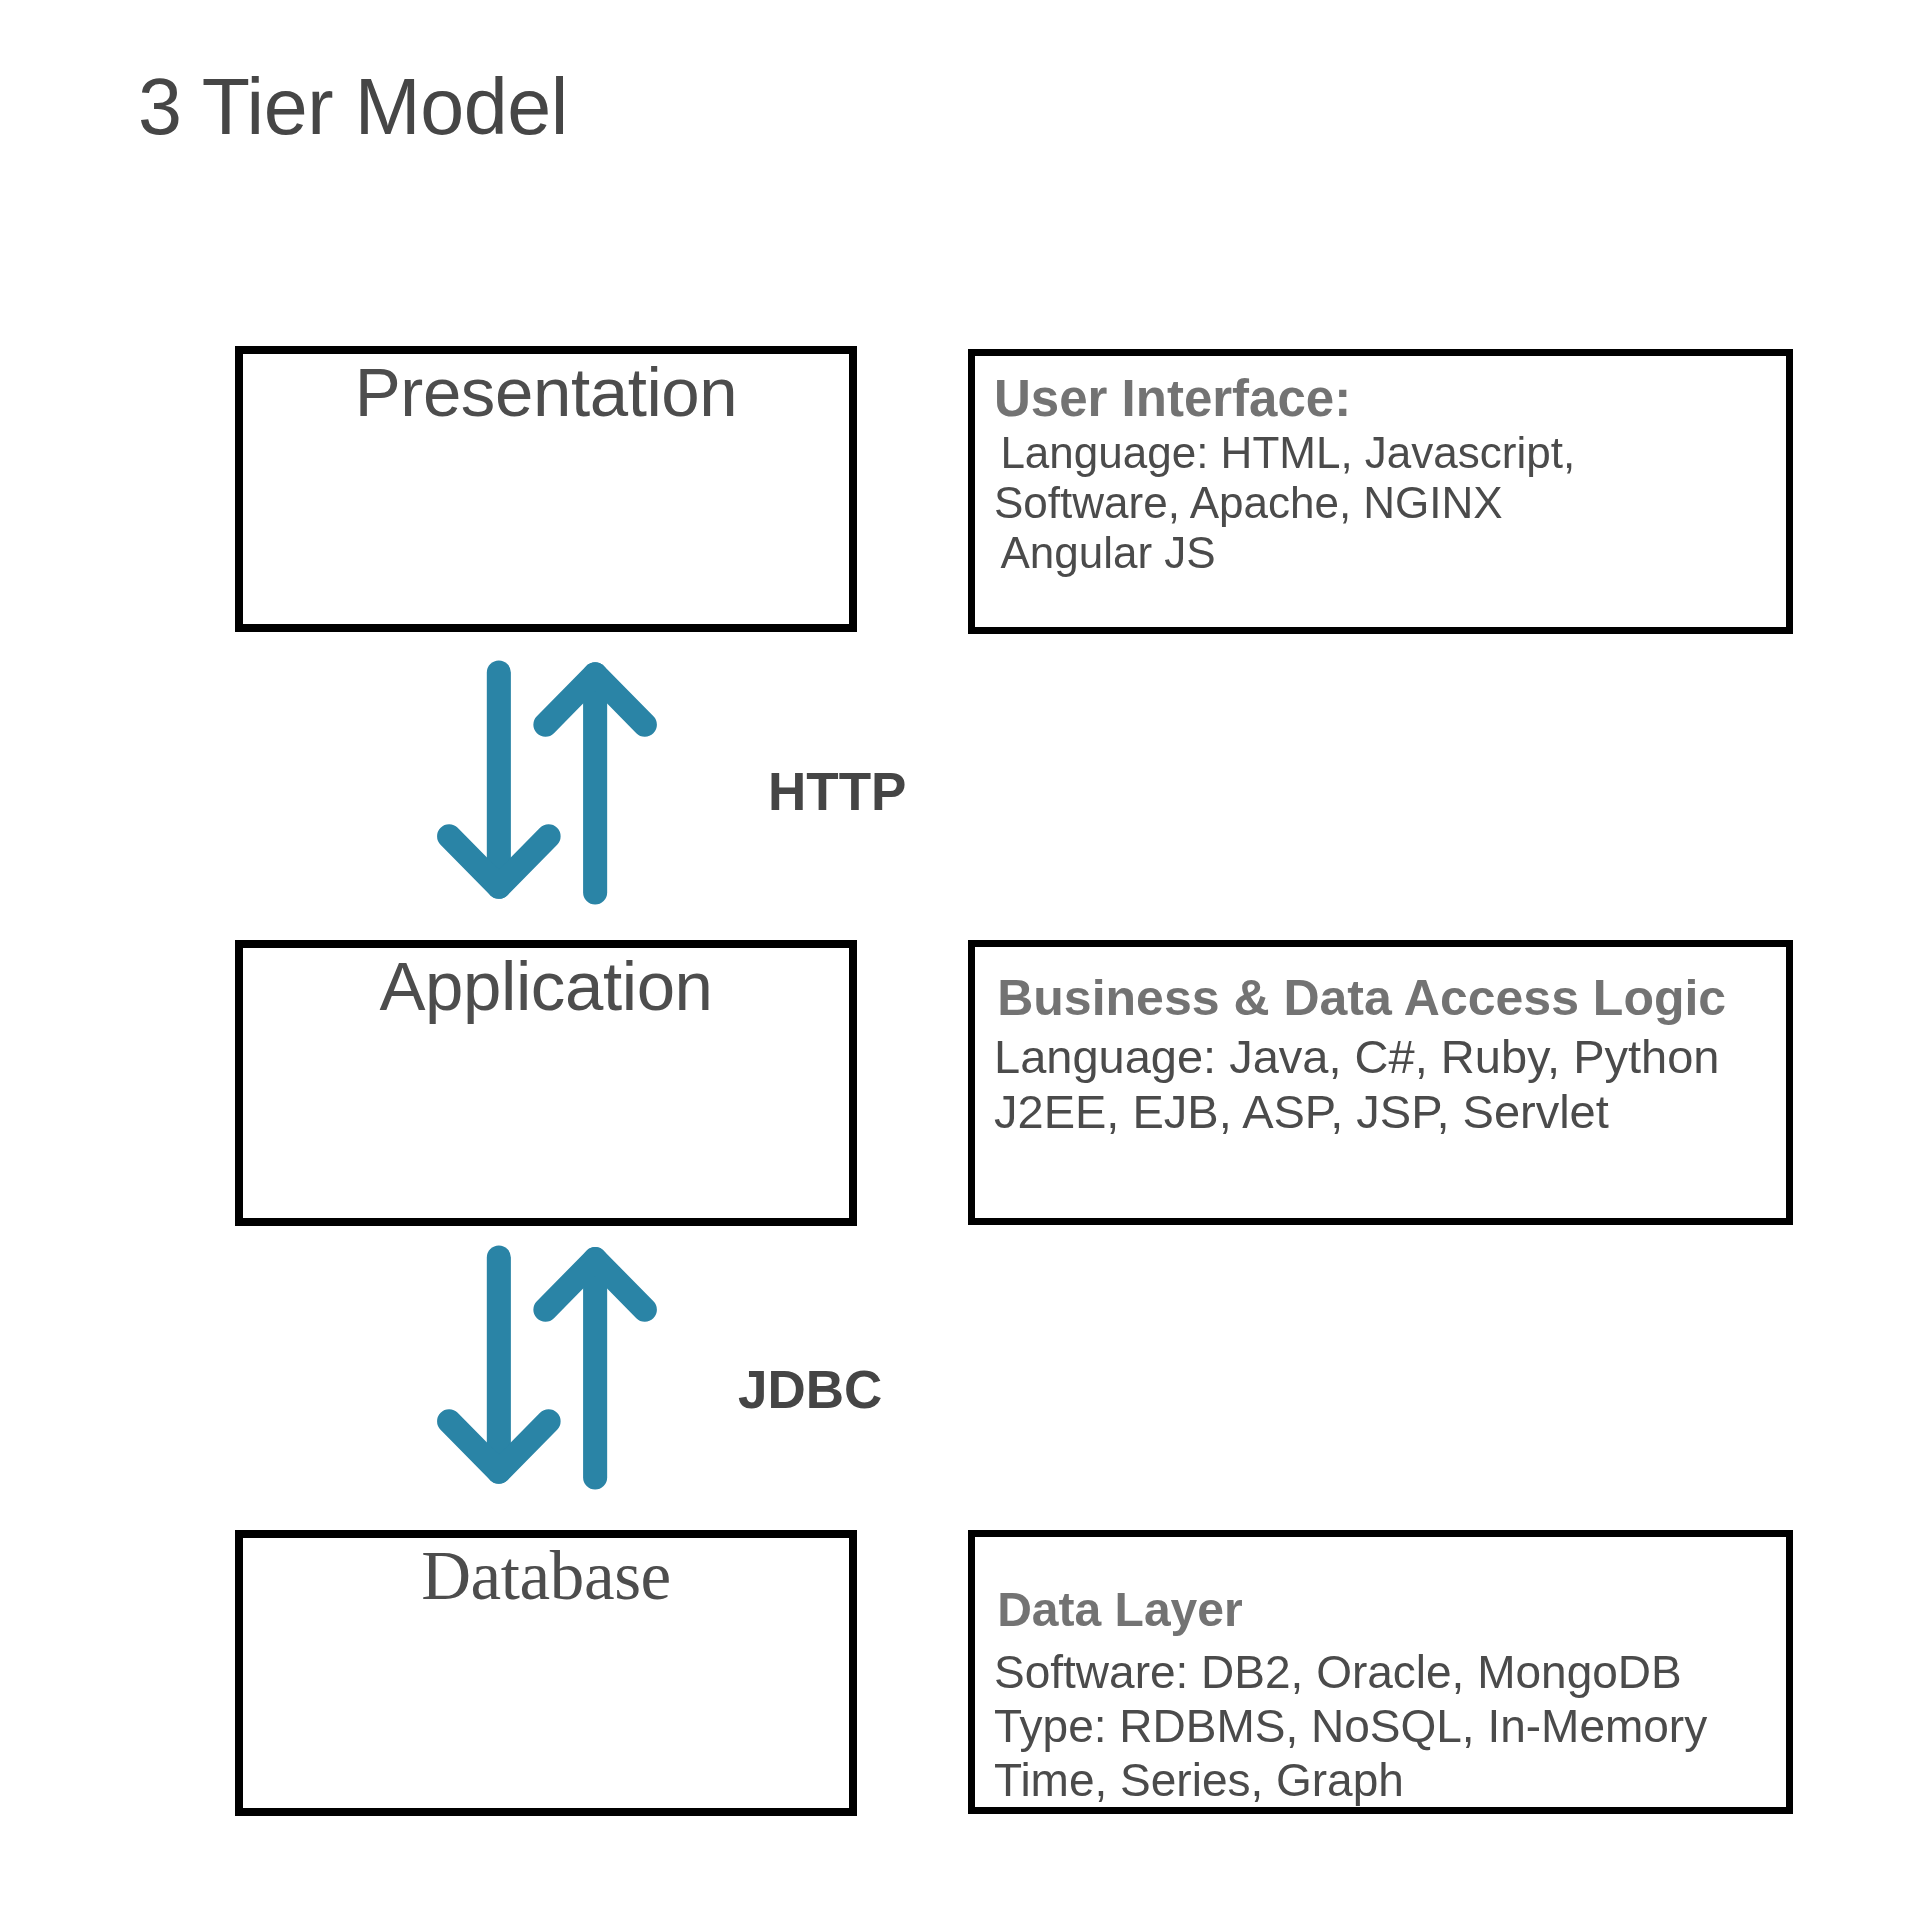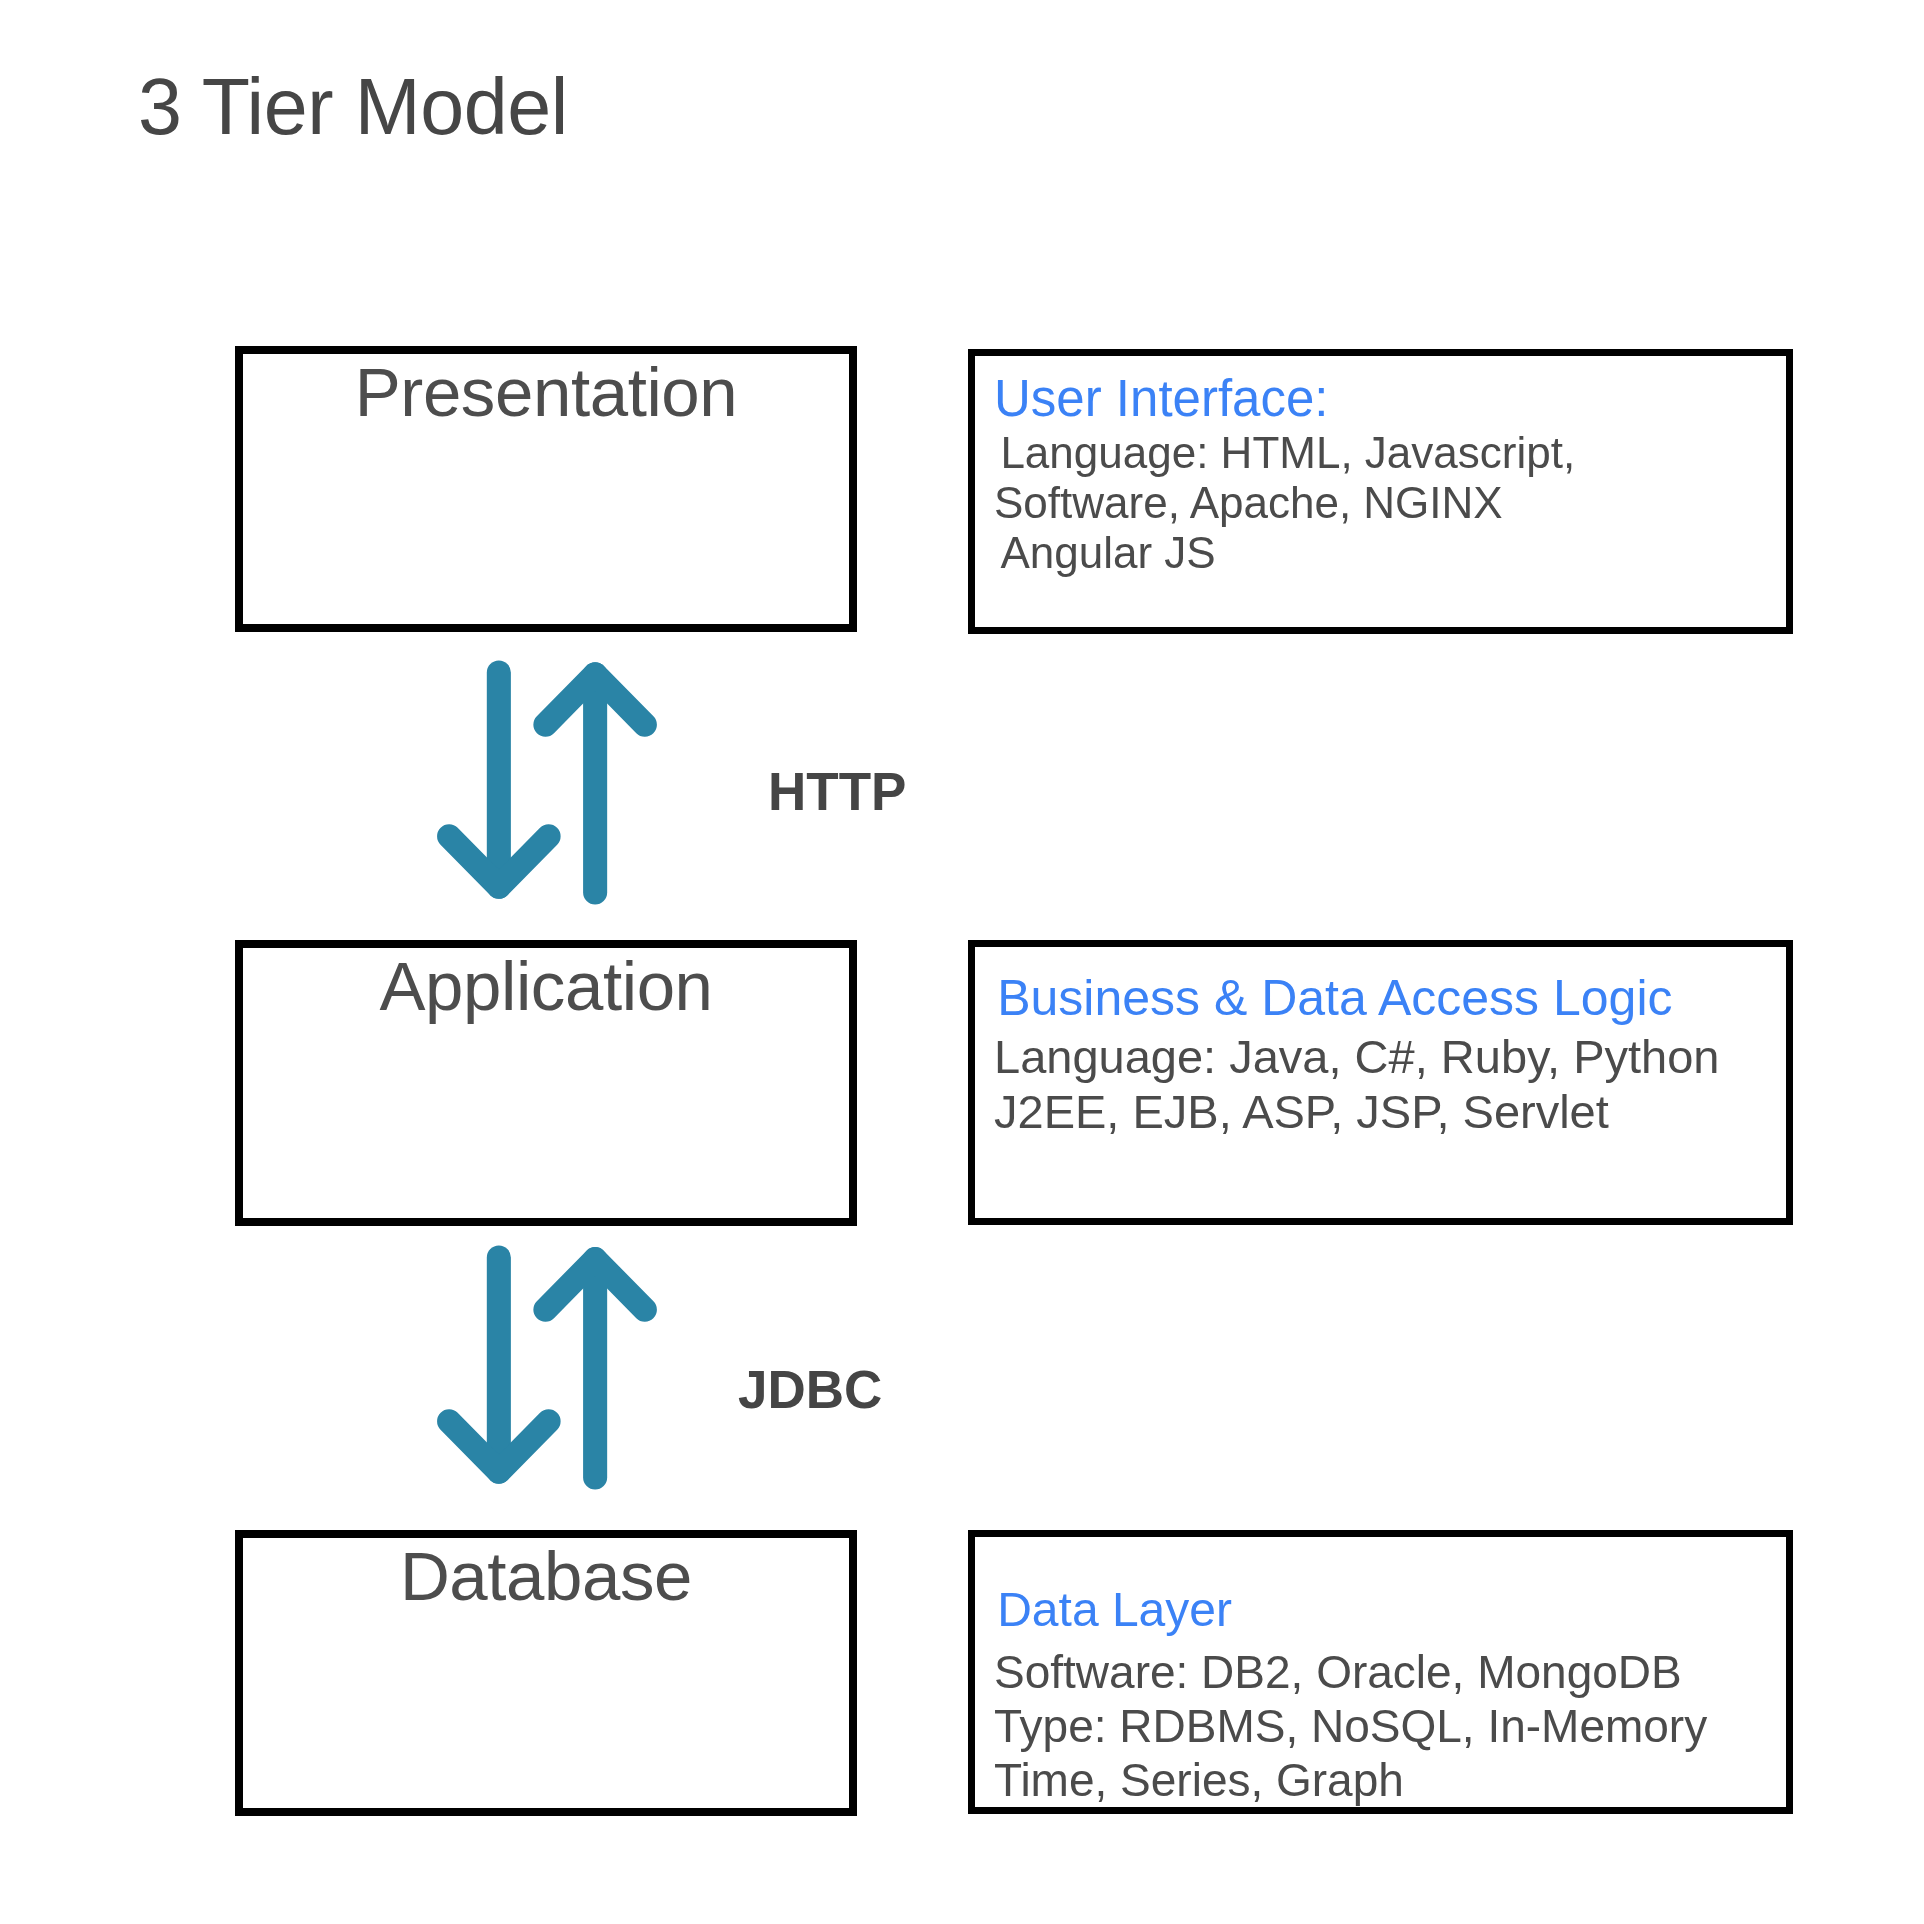--- a/index.html
+++ b/index.html
@@ -43,21 +43,21 @@
     width: 622px;
     height: 286px;
     box-sizing: border-box;
     border: 8px solid #000000;
     background: #ffffff;
     display: flex;
     justify-content: center;
   }
   .tier-box.t1 { top: 346px; }
   .tier-box.t2 { top: 940px; }
-  .tier-box.t3 { top: 1530px; }
+  .tier-box.t3 { top: 1530px; font-family: Liberation Serif, serif; }
 
   .tier-label {
     font-size: 69px;
     line-height: 77px;
     font-weight: 400;
     color: #4d4d4d;
     letter-spacing: -0.4px;
     white-space: nowrap;
   }
 
@@ -72,22 +72,22 @@
     padding: 14.4px 11.2px 11.2px 19px;
     overflow: hidden;
   }
   .detail-box.d1 { top: 349px;  height: 285px; }
   .detail-box.d2 { top: 940px; height: 285px; padding-top: 21px; }
   .detail-box.d3 { top: 1530px; height: 284px; padding-top: 37px; }
 
   .detail-heading {
     font-size: 50px;
     line-height: 56px;
-    font-weight: 400;
-    color: #3b82f6;
+    font-weight: 700;
+    color: #737373;
     white-space: nowrap;
   }
   .detail-line {
     font-size: 45px;
     line-height: 51px;
     font-weight: 400;
     color: #4b4b4b;
     white-space: nowrap;
   }
   .detail-box.d1 .detail-heading { font-size: 51px; line-height: 58px; }

